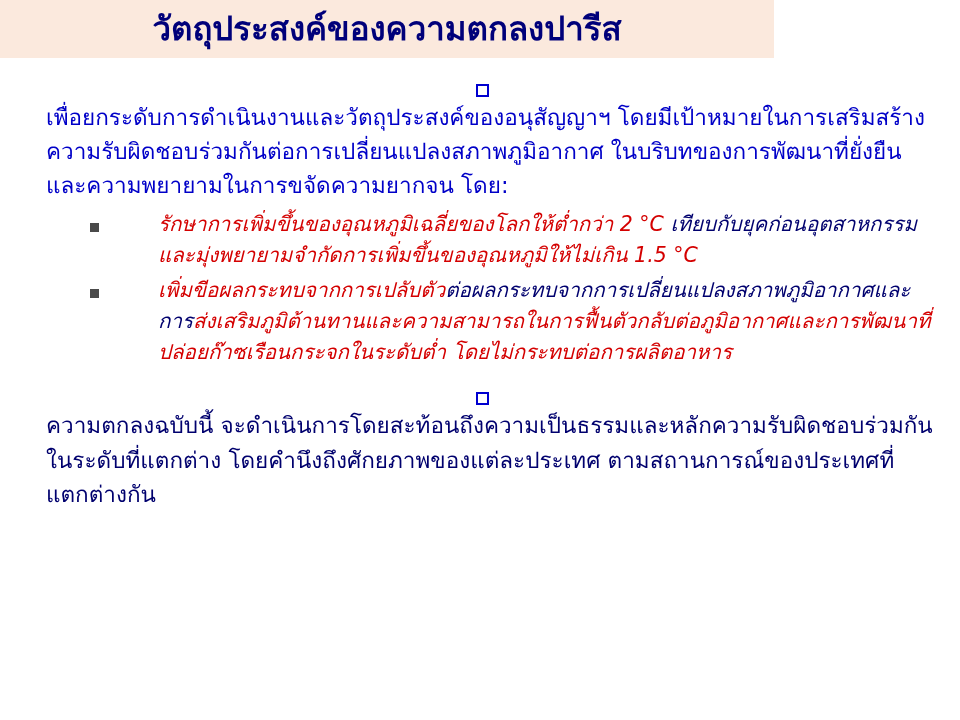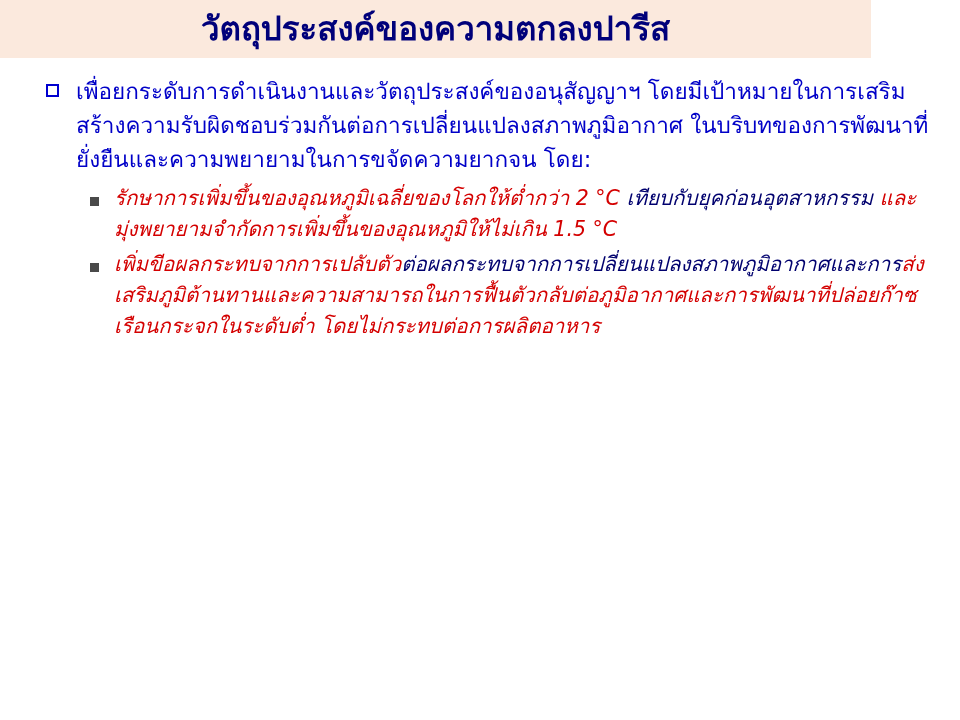--- a/index.html
+++ b/index.html
@@ -16,21 +16,21 @@
   .slide {
     position: relative;
     width: 960px;
     height: 720px;
     background: #ffffff;
   }
   .title-band {
     position: absolute;
     top: 0;
     left: 0;
-    width: 871px;
+    width: 774px;
     height: 58px;
     background: #fbe9dd;
     display: flex;
     align-items: center;
     justify-content: center;
   }
   .title-text {
     color: #00007a;
     font-size: 33px;
     font-weight: bold;
@@ -43,22 +43,23 @@
     top: 74px;
     left: 0;
     width: 960px;
     padding: 0 24px 0 46px;
     box-sizing: border-box;
   }
 
   
   .l1 {
     display: flex;
-    align-items: flex-start;
+    align-items: center;
     margin-bottom: 6px;
+    flex-direction: column;
   }
   .l1-marker {
     flex: 0 0 auto;
     width: 30px;
     padding-top: 9px;
     font-size: 17px;
     line-height: 1;
     color: #0000c8;
   }
   .sq-open {
@@ -79,20 +80,21 @@
   }
 
   
   .l2-wrap {
     margin-left: 44px;
   }
   .l2 {
     display: flex;
     align-items: flex-start;
     margin-bottom: 4px;
+    gap: 44px;
   }
   .l2-marker {
     flex: 0 0 auto;
     width: 24px;
     padding-top: 10px;
     line-height: 1;
   }
   .sq-filled {
     display: inline-block;
     width: 9px;
@@ -133,15 +135,19 @@
       </div>
 
       <div class="l2">
         <div class="l2-marker"><span class="sq-filled"></span></div>
         <div class="l2-text"><span class="red">เพิ่มขีอผลกระทบจากการเปลับตัว</span><span class="navy">ต่อผลกระทบจากการเปลี่ยนแปลงสภาพภูมิอากาศและการ</span><span class="red">ส่งเสริมภูมิต้านทานและความสามารถในการฟื้นตัวกลับต่อภูมิอากาศและการพัฒนาที่ปล่อยก๊าซเรือนกระจกในระดับต่ำ โดยไม่กระทบต่อการผลิตอาหาร</span></div>
       </div>
 
 
     </div>
 
+    <div class="l1" style="margin-top:14px;">
+      <div class="l1-marker"><span class="sq-open"></span></div>
+      <div class="l1-text dark">ความตกลงฉบับนี้ จะดำเนินการโดยสะท้อนถึงความเป็นธรรมและหลักความรับผิดชอบร่วมกันในระดับที่แตกต่าง โดยคำนึงถึงศักยภาพของแต่ละประเทศ ตามสถานการณ์ของประเทศที่แตกต่างกัน</div>
+    </div>
 
   </div>
 </div>
 
 </body></html>

